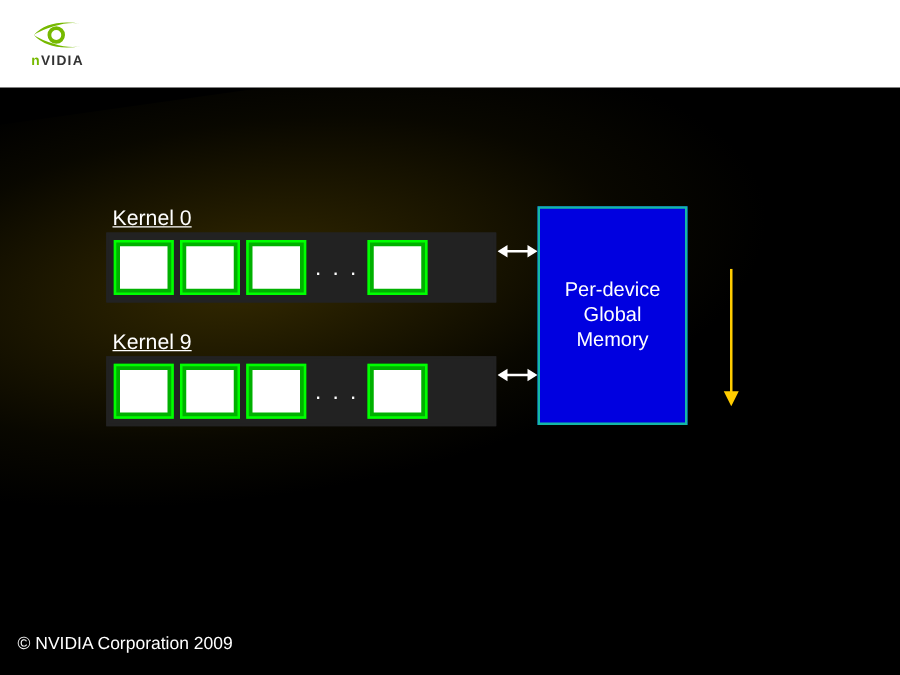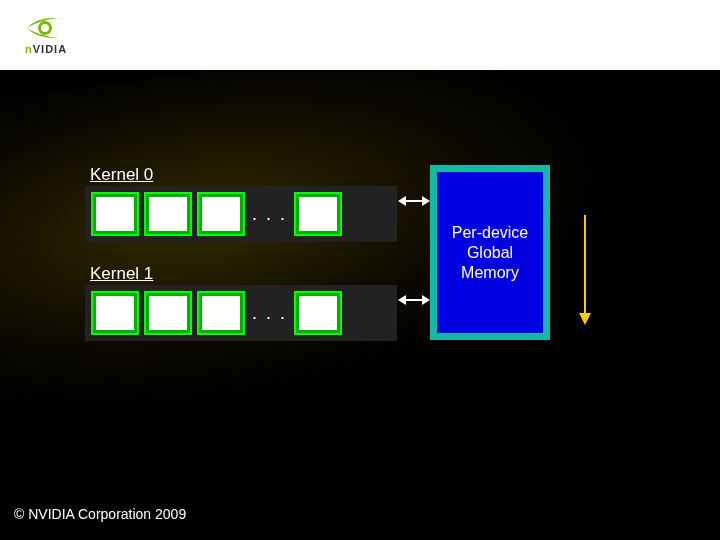--- a/index.html
+++ b/index.html
@@ -107,21 +107,21 @@
     height: 20px;
     color: #fff;
   }
   .memory-box {
     position: absolute;
     top: 0px;
     left: 345px;
     width: 120px;
     height: 175px;
     background: #0000e0;
-    border: 7px solid #14b8a6;
+    border: 2px solid #14b8a6;
     display: flex;
     align-items: center;
     justify-content: center;
     text-align: center;
     color: #fff;
     font-size: 16px;
     line-height: 1.25;
     padding: 6px;
   }
   .seq-label {
@@ -376,21 +376,21 @@
             <div></div>
             <div></div>
             <div></div>
             <div></div>
           </div>
         </div>
     </div>
   </div>
 
   <div class="kernel-group-1">
-    <div class="kernel-label">Kernel 1</div>
+    <div class="kernel-label">Kernel 9</div>
     <div class="kernel-box">
       <div class="block">
           <div class="threads">
             <div></div>
             <div></div>
             <div></div>
             <div></div>
             <div></div>
             <div></div>
             <div></div>

